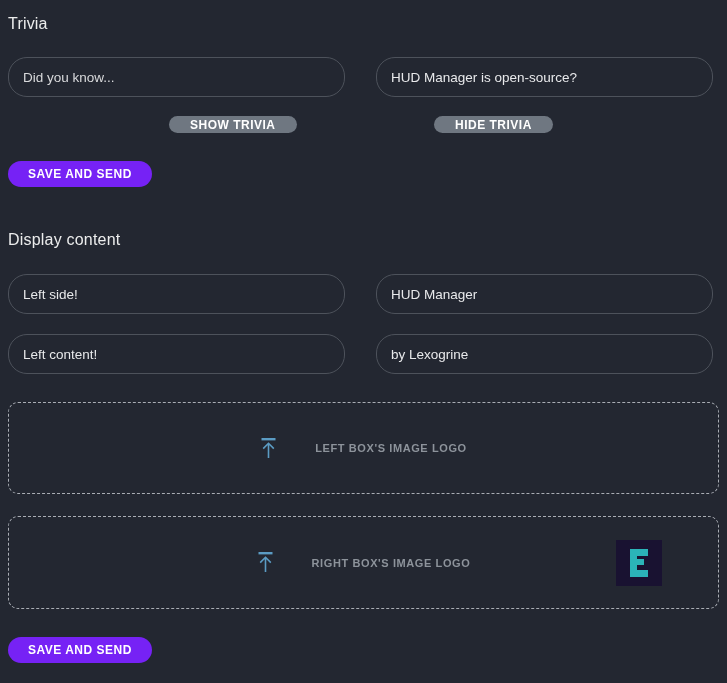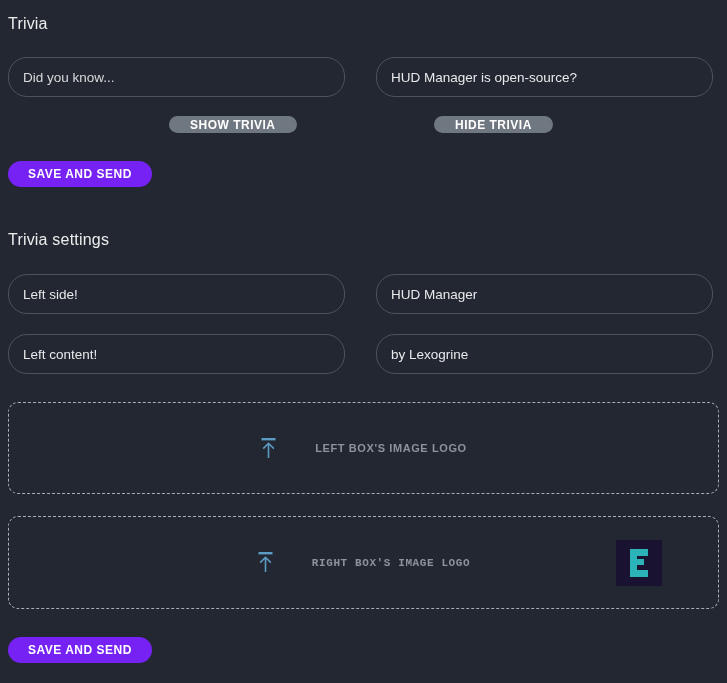--- a/index.html
+++ b/index.html
@@ -92,21 +92,21 @@
     margin:0 8px;
     height:92px;
     border:1px dashed var(--dash);
     border-radius:10px;
     display:flex;
     align-items:center;
     justify-content:center;
     cursor:pointer;
   }
   .upload-box.first{margin-top:28px;}
-  .upload-box.second{margin-top:22px;height:93px;font-family:Liberation Mono, monospace;}
+  .upload-box.second{margin-top:22px;height:93px;}
   .upload-inner{
     display:flex;
     align-items:center;
     gap:38px;
   }
   .upload-label{
     color:var(--muted);
     font-size:11px;
     font-weight:700;
     letter-spacing:.6px;
@@ -133,21 +133,21 @@
   <input class="text-input" type="text" value="HUD Manager is open-source?" style="">
 </div>
 
 <div class="trivia-btn-row">
   <button class="pill-btn gray-btn show-btn">SHOW TRIVIA</button>
   <button class="pill-btn gray-btn hide-btn">HIDE TRIVIA</button>
 </div>
 
 <button class="pill-btn save-btn save-top">SAVE AND SEND</button>
 
-<h2 class="section-title title-display">Trivia settings</h2>
+<h2 class="section-title title-display">Display content</h2>
 
 <div class="field-row r3">
   <input class="text-input" type="text" value="Left side!" style="">
   <input class="text-input" type="text" value="HUD Manager" style="">
 </div>
 
 <div class="field-row r2">
   <input class="text-input" type="text" value="Left content!" style="">
   <input class="text-input" type="text" value="by Lexogrine" style="">
 </div>

